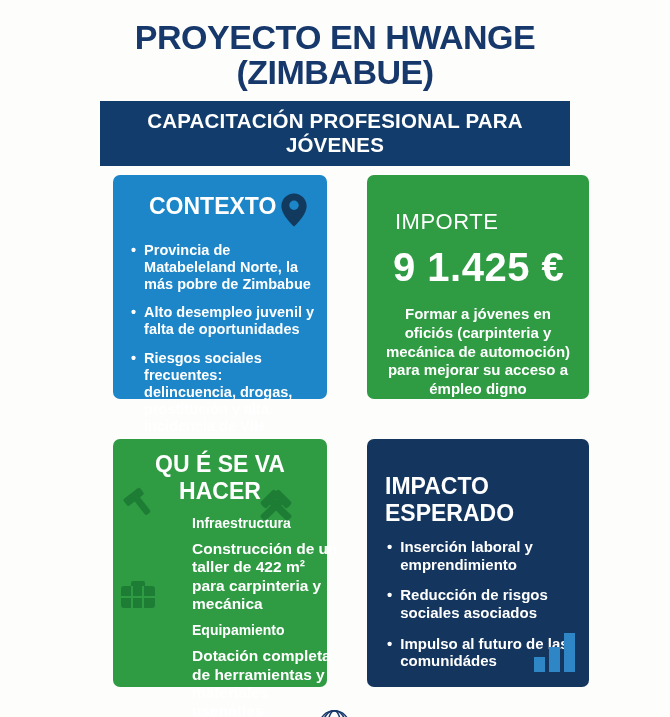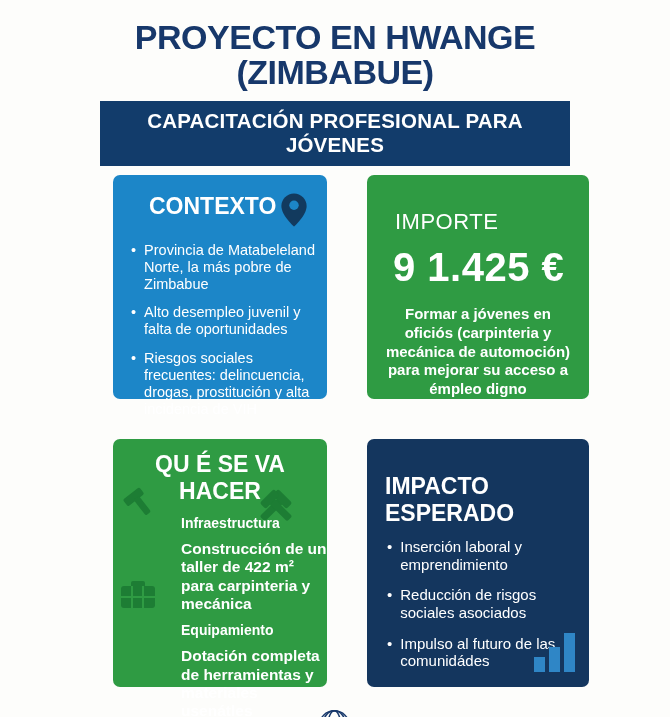--- a/index.html
+++ b/index.html
@@ -28,29 +28,29 @@
   .row2{height:248px;}
   .box-blue{background:#1c86c8;}
   .box-green{background:#2f9b43;}
   .box-navy{background:#14365e;}
   .box h2{margin:0;font-weight:800;font-size:23px;letter-spacing:0;}
   
   .ctx{padding:12px 10px 0 12px;}
   .ctx-head{display:flex;align-items:flex-start;justify-content:space-between;padding:2px 8px 0 24px;}
   .ctx-head h2{margin-top:4px;}
   ul.blist{list-style:none;margin:7px 0 0;padding:0 0 0 6px;}
-  ul.blist li{display:flex;gap:8px;font-size:14.5px;font-weight:400;line-height:1.18;margin-bottom:11px;}
+  ul.blist li{display:flex;gap:8px;font-size:14.5px;font-weight:700;line-height:1.18;margin-bottom:11px;}
   ul.blist li::before{content:"•";flex:0 0 auto;}
   
   .imp{padding:30px 14px 0;}
   .imp h2{font-weight:400;font-size:22px;margin:4px 0 0 14px;letter-spacing:0.5px;}
   .imp .amount{font-size:40px;font-weight:800;margin:10px 0 15px 12px;letter-spacing:0.5px;}
   .imp p{margin:0;font-size:15px;font-weight:700;line-height:1.25;text-align:center;}
   
-  .que{padding:12px 8px 0;}
+  .que{padding:12px 19px 0;}
   .que h2{text-align:center;}
   .que-items{margin:10px 0 0 60px;width:146px;}
   .que-items .q-head{font-size:14px;font-weight:700;line-height:1.15;}
   .que-items .q-text{font-size:15.5px;font-weight:700;line-height:1.18;margin:9px 0;}
   .ic-abs{position:absolute;}
   .ic-hammer{left:8px;top:44px;}
   .ic-crossed{left:140px;top:46px;}
   .ic-toolbox{left:4px;top:138px;}
   
   .impa{padding:15px 10px 0 16px;}

